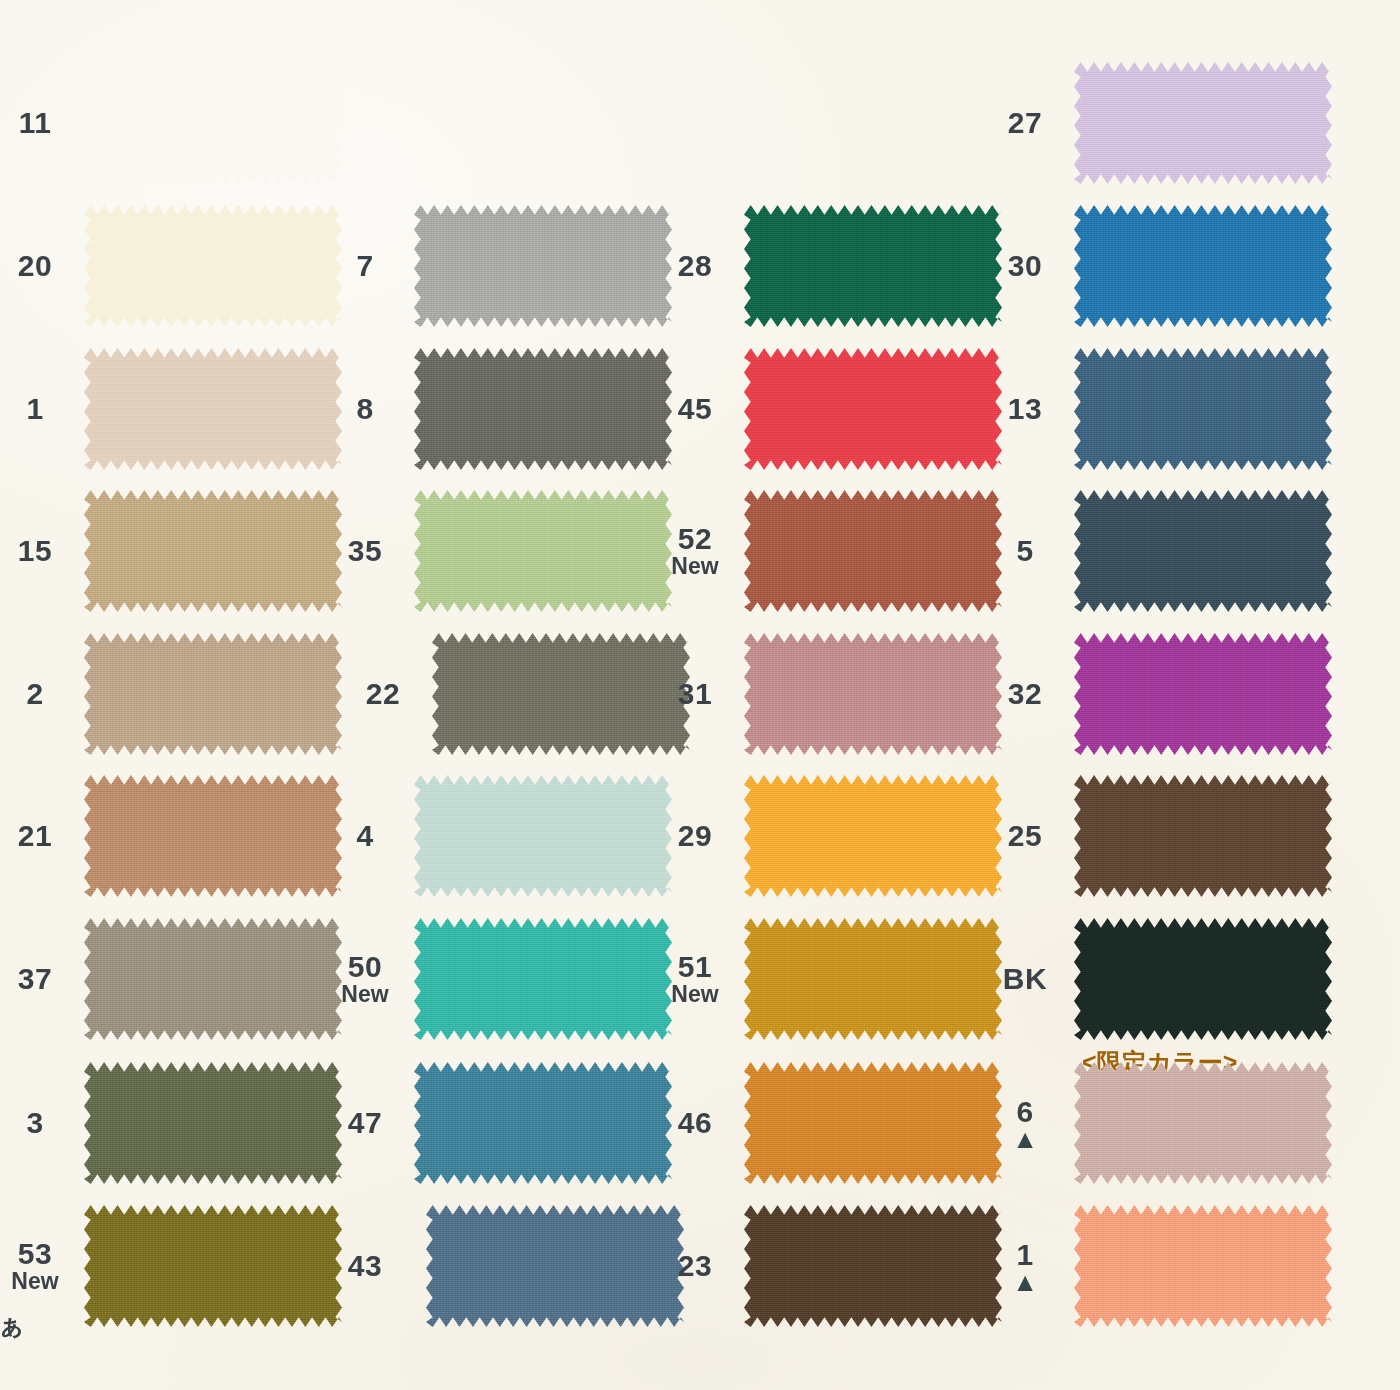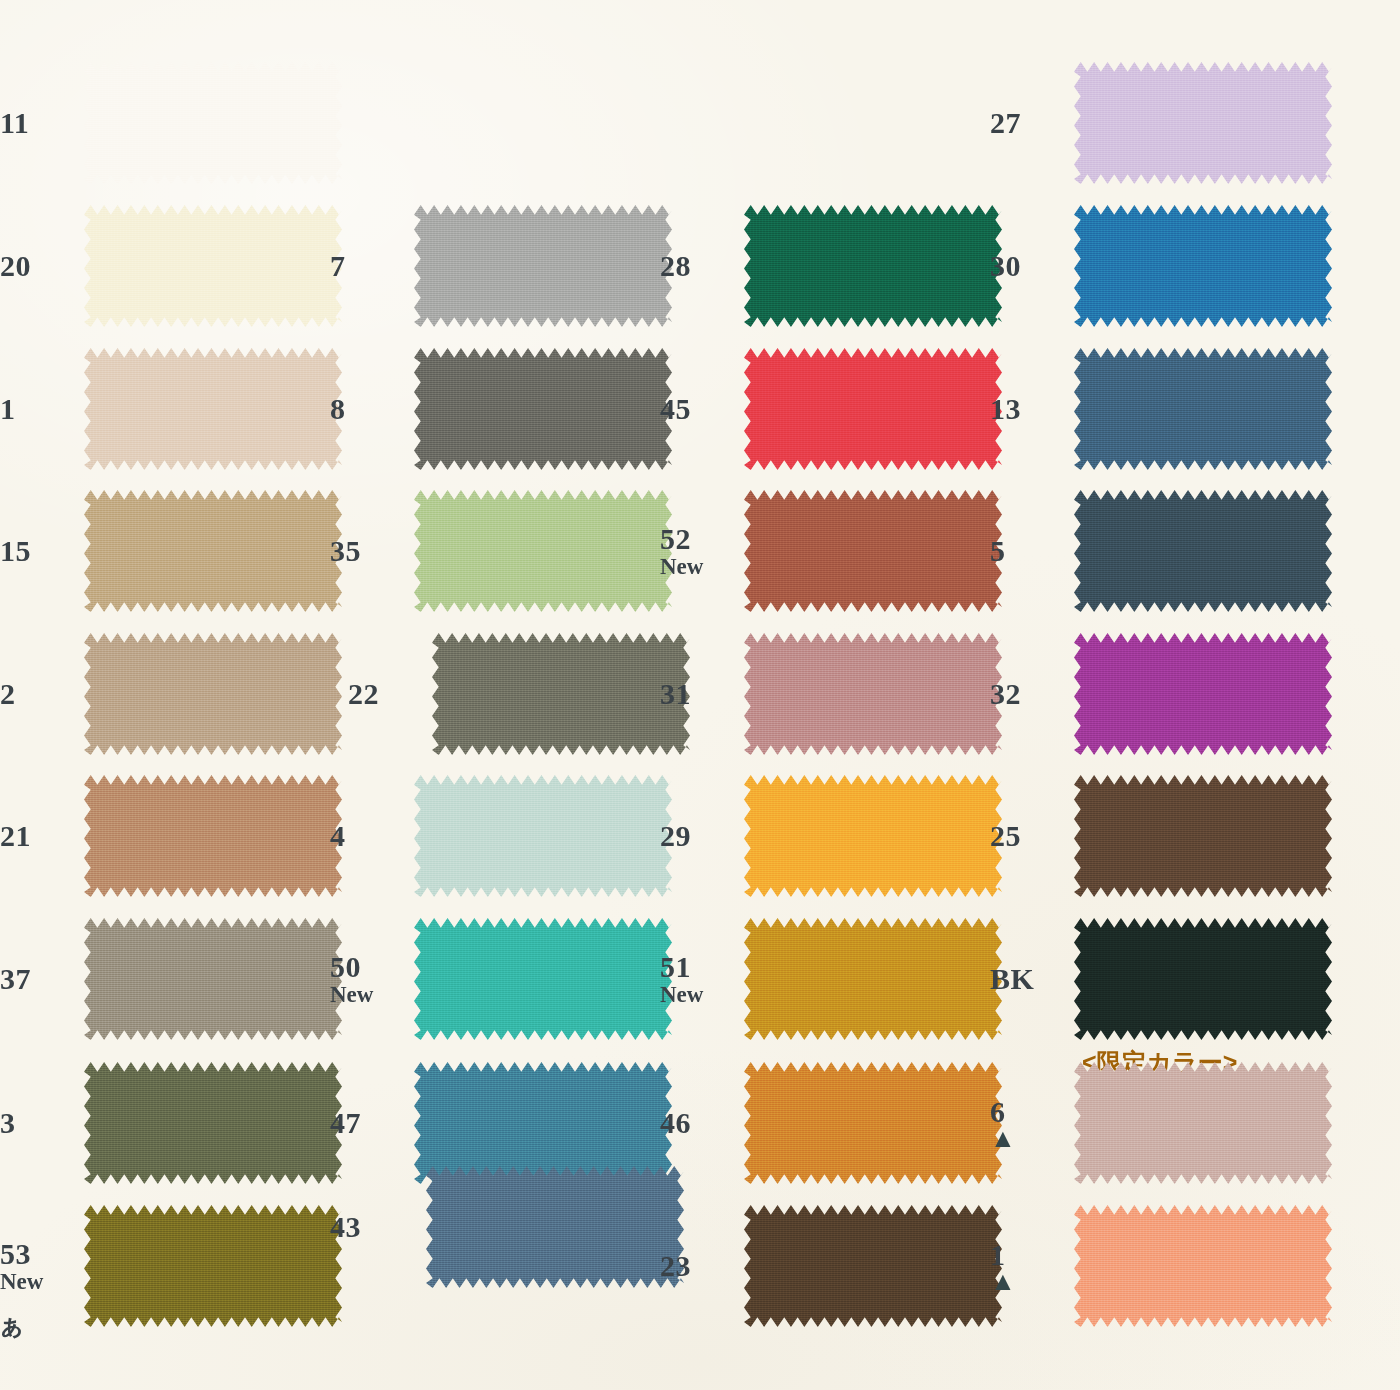--- a/index.html
+++ b/index.html
@@ -43,26 +43,25 @@
   
   .cell {
     position: absolute;
     display: flex;
     align-items: center;
   }
 
   .labelbox {
     width: 84px;
     flex: 0 0 84px;
-    text-align: left;
+    text-align: center;
     padding-right: 14px;
     box-sizing: border-box;
     color: #3a4248;
     line-height: 1.04;
-    font-family: Liberation Serif, serif;
   }
   .lab-num {
     font-size: 30px;
     font-weight: 700;
     letter-spacing: 0.5px;
     display: block;
   }
   .lab-sub {
     font-size: 23px;
     font-weight: 700;
@@ -284,21 +283,21 @@
         </div>
       </div>
       <div class="cell" style="left: 330px; top: 1062px;">
         <div class="labelbox">
           <span class="lab-num">47</span>
         </div>
         <div class="swatch-wrap" style="width: 258px; height: 122px;">
           <div class="swatch" style="background: rgb(64, 130, 154);"></div>
         </div>
       </div>
-      <div class="cell" style="left: 330px; top: 1166px; gap: 12px;">
+      <div class="cell" style="left: 330px; top: 1205px; gap: 12px;">
         <div class="labelbox">
           <span class="lab-num">43</span>
         </div>
         <div class="swatch-wrap" style="width: 258px; height: 122px;">
           <div class="swatch" style="background: rgb(83, 113, 138);"></div>
         </div>
       </div>
       <div class="cell" style="left: 660px; top: 205px;">
         <div class="labelbox">
           <span class="lab-num">28</span>

